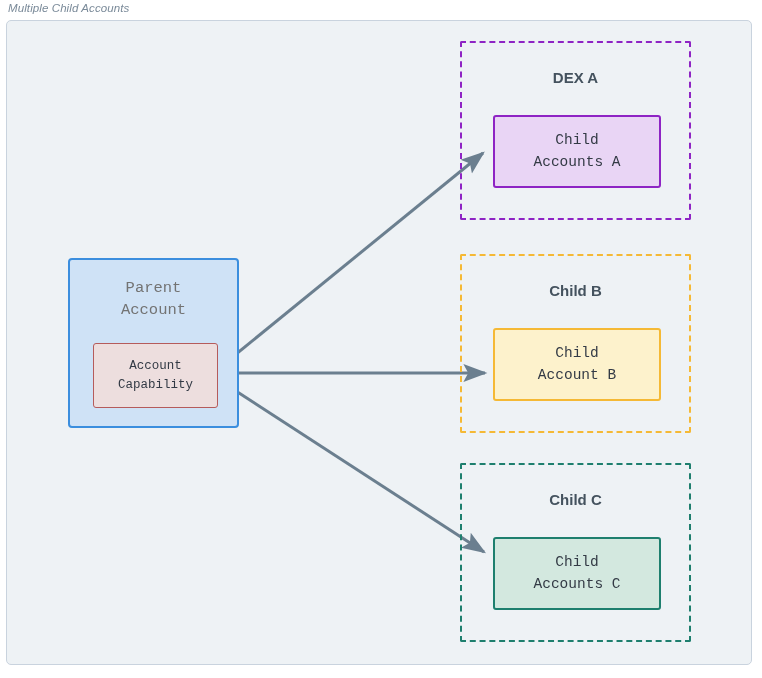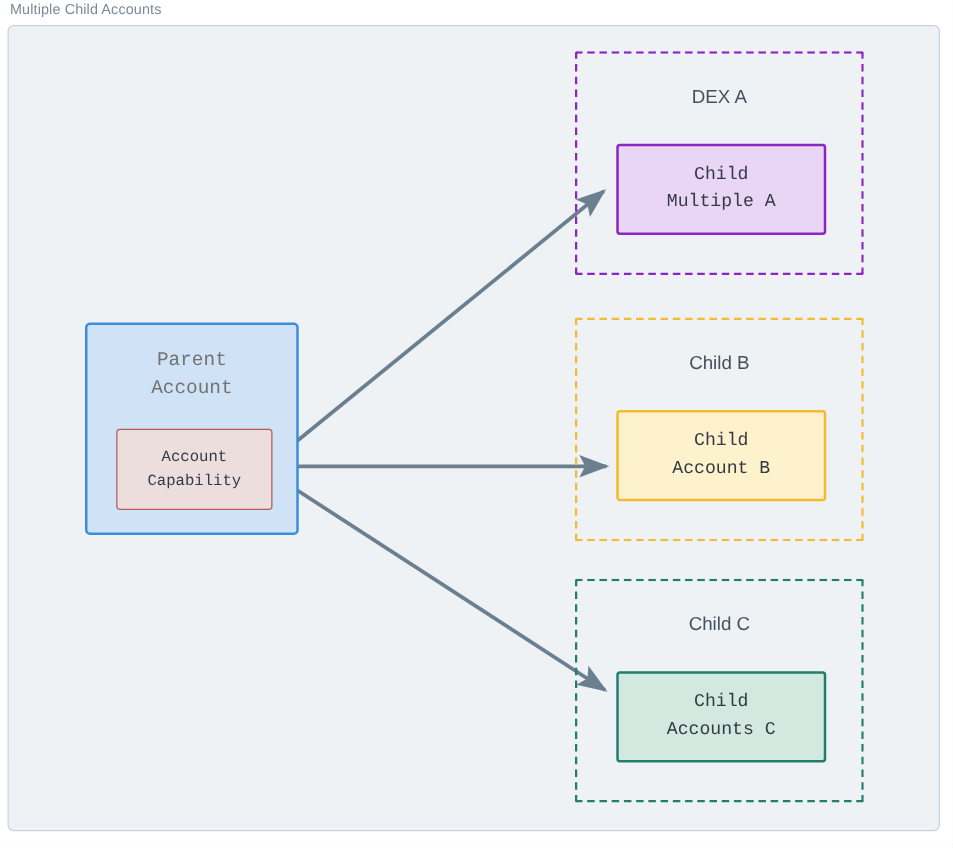--- a/index.html
+++ b/index.html
@@ -24,20 +24,21 @@
 
   
   .frame-title {
     position: absolute;
     left: 8px;
     top: 2px;
     font-size: 11.5px;
     color: #7a8a99;
     letter-spacing: .1px;
     white-space: nowrap;
+    font-style: italic;
   }
   .frame-box {
     position: absolute;
     left: 6px;
     top: 20px;
     width: 746px;
     height: 645px;
     box-sizing: border-box;
     background: #eef2f5;
     border: 1.5px solid #c9d3de;
@@ -98,20 +99,21 @@
     border-radius: 2px;
   }
   .group-label {
     position: absolute;
     width: 100%;
     text-align: center;
     top: 26px;
     font-size: 15px;
     color: #44525e;
     white-space: nowrap;
+    font-weight: bold;
   }
 
   .group-dex   { left: 460px; top: 41px;  width: 231px; height: 179px; border-color: #8e24c4; }
   .group-defi  { left: 460px; top: 254px; width: 231px; height: 179px; border-color: #f5b935; }
   .group-game  { left: 460px; top: 463px; width: 231px; height: 179px; border-color: #1e7f6e; }
 
   
   .child-node { width: 168px; height: 73px; font-size: 14.5px; }
 
   .child-a {
@@ -170,21 +172,21 @@
   <div class="node capability-node">
     <span class="line">Account</span>
     <span class="line">Capability</span>
   </div>
 
   <div class="group group-dex">
     <div class="group-label">DEX A</div>
   </div>
   <div class="node child-node child-a">
     <span class="line">Child</span>
-    <span class="line">Multiple A</span>
+    <span class="line">Accounts A</span>
   </div>
 
   <div class="group group-defi">
     <div class="group-label">Child B</div>
   </div>
   <div class="node child-node child-b">
     <span class="line">Child</span>
     <span class="line">Account B</span>
   </div>
 

